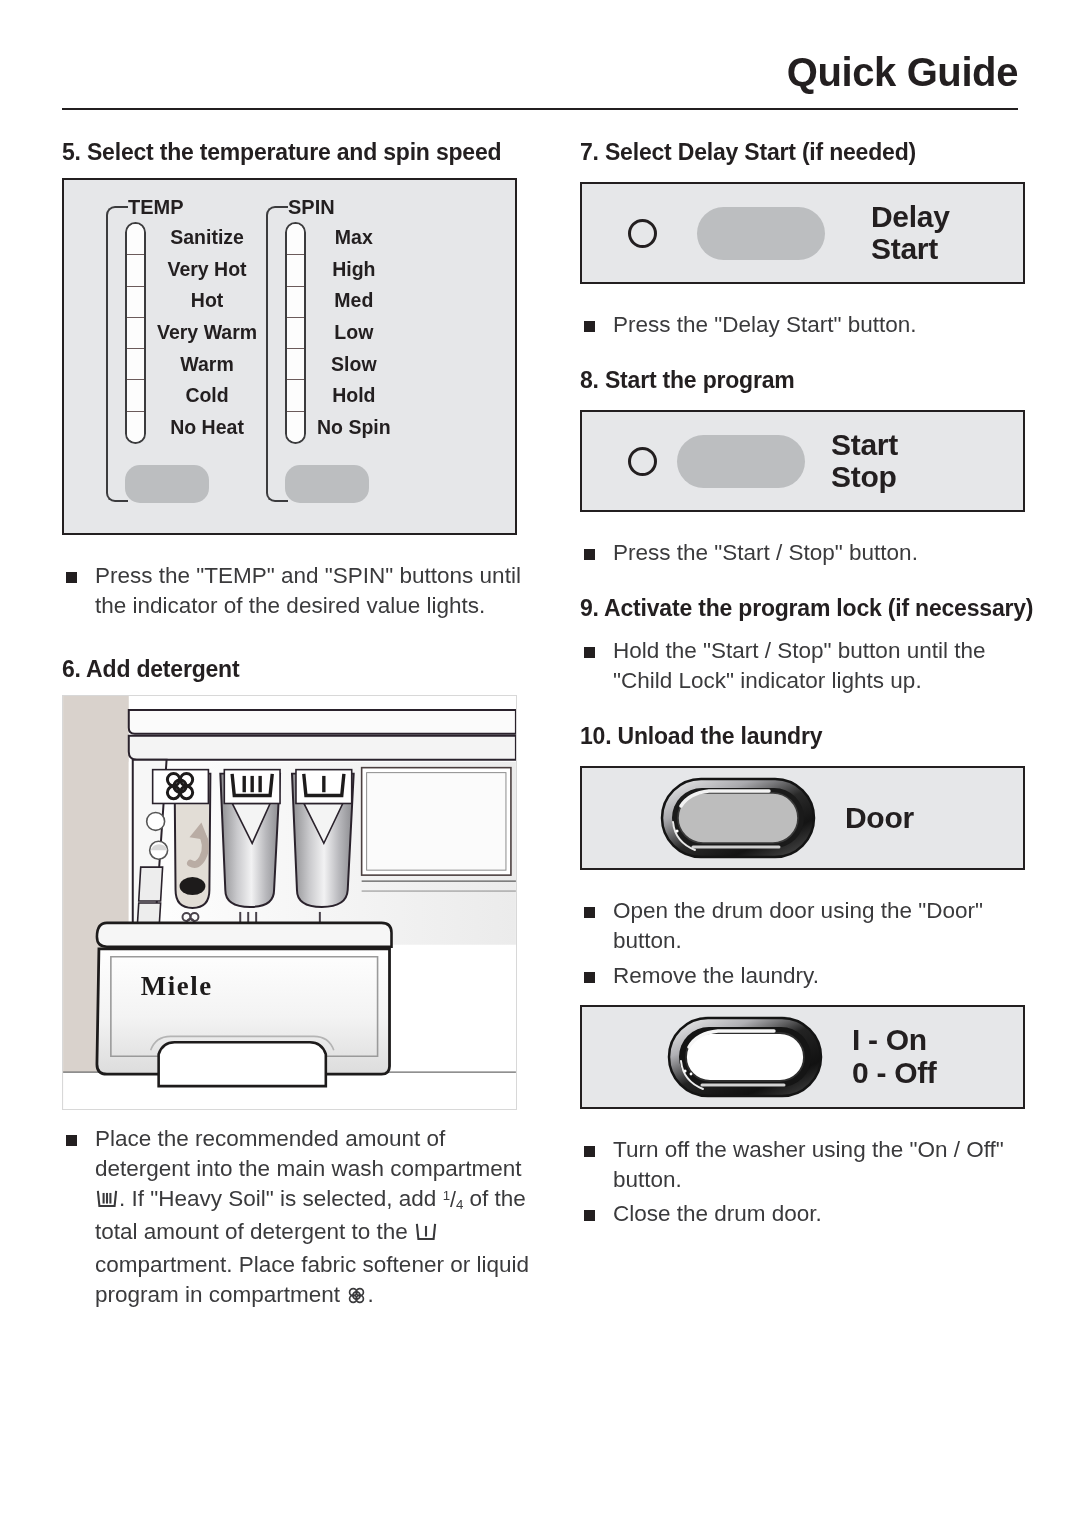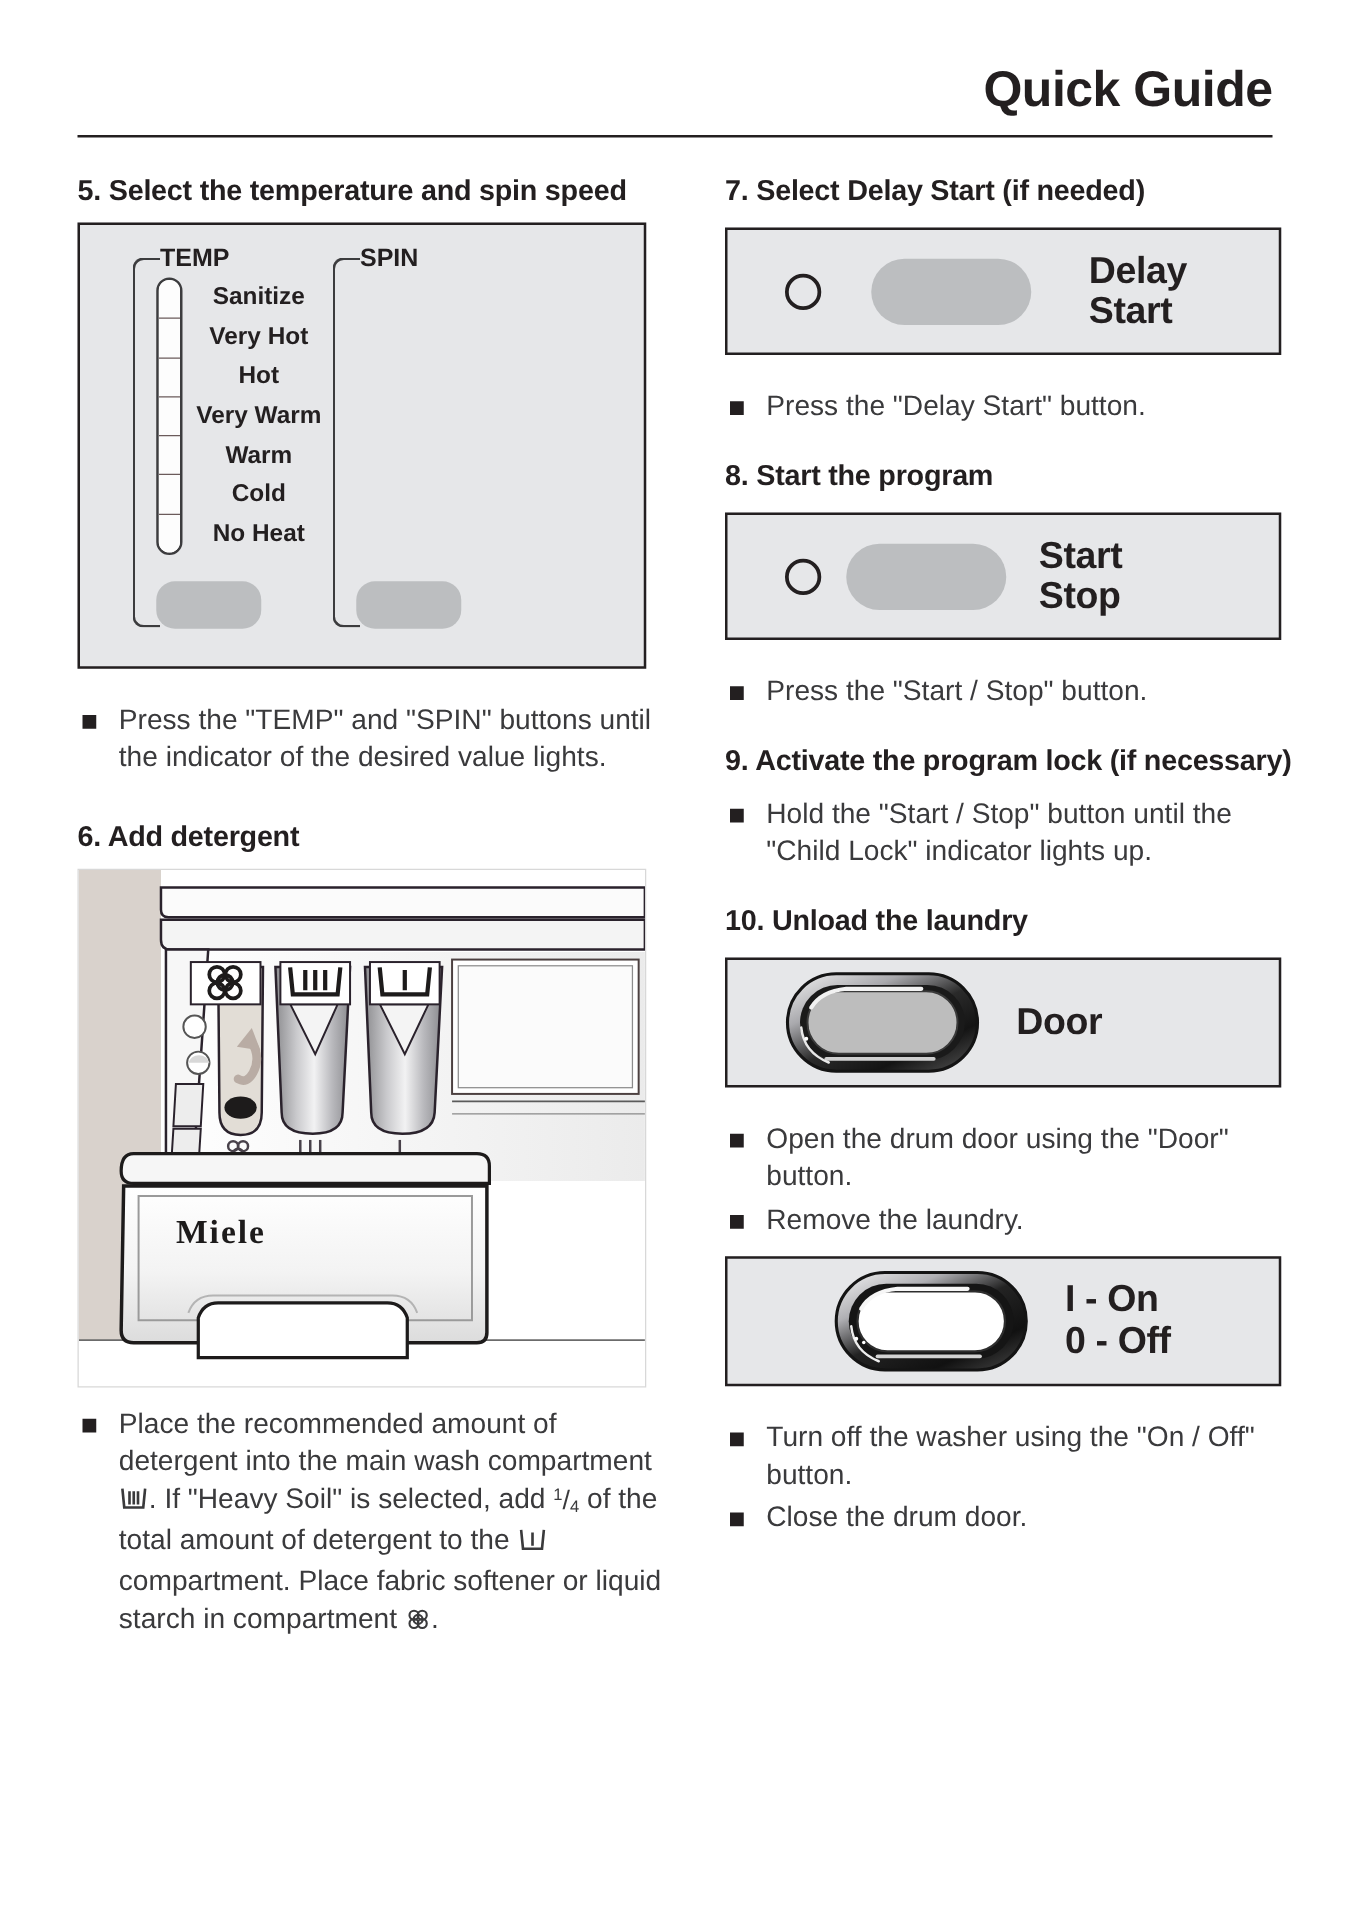--- a/index.html
+++ b/index.html
@@ -187,21 +187,21 @@
     color: #231f20;
     letter-spacing: -0.3px;
   }
 
   
   .oval-panel {
     width: 445px;
     height: 104px;
     display: flex;
     align-items: center;
-    padding-left: 45px;
+    padding-left: 77px;
   }
   .oval-btn {
     position: relative;
     width: 158px;
     height: 84px;
     flex: none;
   }
   .oval-btn svg { display: block; width: 100%; height: 100%; }
   .oval-caption {
     margin-left: 28px;
@@ -275,20 +275,40 @@
             <div class="sel-option">Cold</div>
             <div class="sel-option">No Heat</div>
           </div>
         </div>
         <div class="sel-button"></div>
       </div>
 
       <div class="sel-group">
         <div class="sel-bracket"></div>
         <div class="sel-label">SPIN</div>
+        <div class="sel-body">
+          <div class="indicator-bar">
+            <div class="indicator-seg"></div>
+            <div class="indicator-seg"></div>
+            <div class="indicator-seg"></div>
+            <div class="indicator-seg"></div>
+            <div class="indicator-seg"></div>
+            <div class="indicator-seg"></div>
+            <div class="indicator-seg"></div>
+          </div>
+          <div class="sel-options">
+            <div class="sel-option">Max</div>
+            <div class="sel-option">High</div>
+            <div class="sel-option">Med</div>
+            <div class="sel-option">Low</div>
+            <div class="sel-option">Slow</div>
+            <div class="sel-option">Hold</div>
+            <div class="sel-option">No Spin</div>
+          </div>
+        </div>
         <div class="sel-button"></div>
       </div>
 
     </div>
   </div>
 
   <div class="gap-m"></div>
 
   <ul class="bullet-list">
     <li class="bullet-item">Press the "TEMP" and "SPIN" buttons until the indicator of the desired value lights.</li>
@@ -411,21 +431,21 @@
               <path d="M2 2 L3.4 16 L18.6 16 L20 2"></path>
               <line x1="7.6" y1="4" x2="7.6" y2="12.5"></line>
               <line x1="11" y1="4" x2="11" y2="12.5"></line>
               <line x1="14.4" y1="4" x2="14.4" y2="12.5"></line>
             </g>
           </svg></span><span>. If "Heavy Soil" is selected, add</span> <span class="frac"><sup>1</sup>/<sub>4</sub></span> <span>of the total amount of detergent to the</span> <span class="sym"><svg width="22" height="19" viewBox="0 0 22 19">
             <g stroke="#3a3a3c" stroke-width="2.1" fill="none" stroke-linecap="square">
               <path d="M2 2 L3.4 16 L18.6 16 L20 2"></path>
               <line x1="11" y1="4" x2="11" y2="12.5"></line>
             </g>
-          </svg></span> <span>compartment. Place fabric softener or liquid starch in compartment</span> <span class="sym"><svg width="19" height="19" viewBox="0 0 19 19">
+          </svg></span> <span>compartment. Place fabric softener or liquid program in compartment</span> <span class="sym"><svg width="19" height="19" viewBox="0 0 19 19">
             <g stroke="#3a3a3c" stroke-width="1.7" fill="none">
               <circle cx="6.2" cy="6.2" r="3.6"></circle>
               <circle cx="12.8" cy="6.2" r="3.6"></circle>
               <circle cx="6.2" cy="12.8" r="3.6"></circle>
               <circle cx="12.8" cy="12.8" r="3.6"></circle>
               <circle cx="9.5" cy="9.5" r="3.6"></circle>
             </g>
           </svg></span><span>.</span></li>
   </ul>
 

